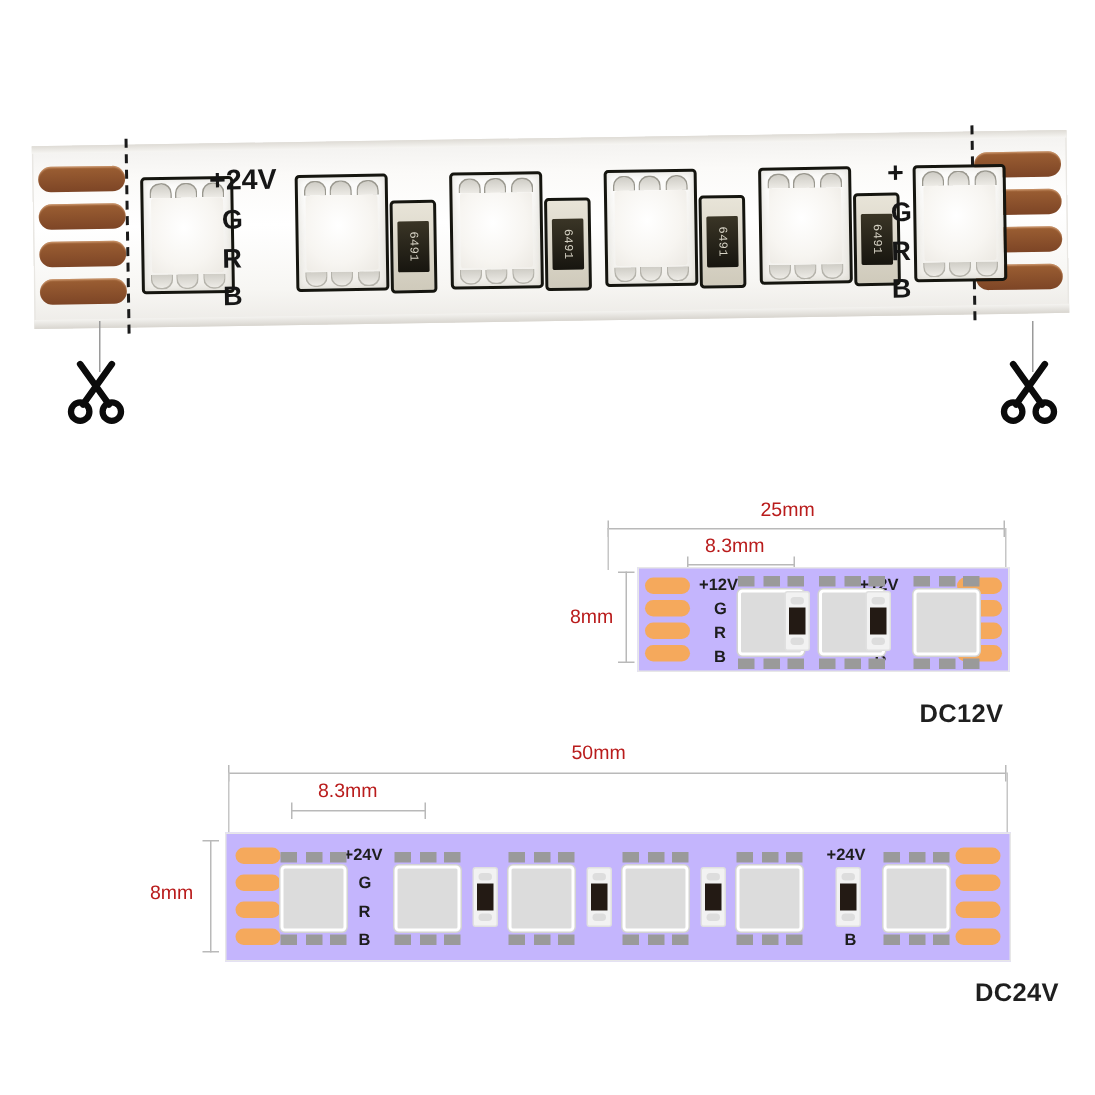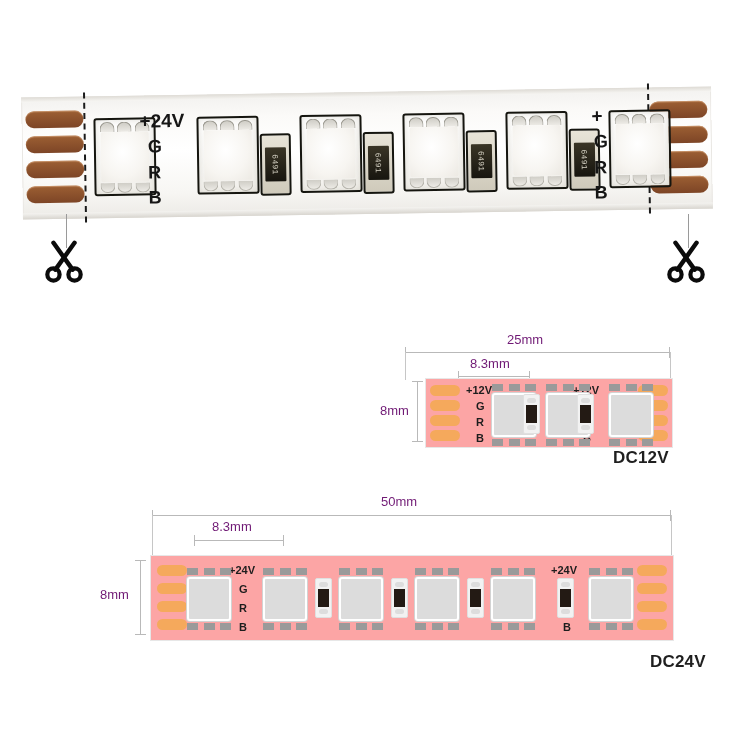--- a/index.html
+++ b/index.html
@@ -137,21 +137,21 @@
   .scissors {
     position: absolute;
     width: 46px; height: 46px;
     color: #0b0b0b;
   }
 
   
   .diagram { position: absolute; }
   .strip-pcb {
     position: absolute;
-    background: #fca5a5;
+    background: #c4b5fd;
     border: 1px solid #e7e7e7;
   }
   .dpad {
     position: absolute;
     width: 30px; height: 11px;
     border-radius: 6px;
     background: #f5a95c;
   }
 
   .dled {
@@ -217,21 +217,21 @@
     background: #b9b9b9;
   }
   .dim-v .tick-t, .dim-v .tick-b {
     position: absolute; left: -5px; width: 11px; height: 1px; background: #b9b9b9;
   }
   .dim-v .tick-t { top: 0; }
   .dim-v .tick-b { bottom: 0; }
   .dim-text {
     position: absolute;
     font-size: 13px;
-    color: #701a75;
+    color: #b91c1c;
     white-space: nowrap;
     line-height: 1;
   }
   .volt-caption {
     position: absolute;
     font-size: 17px;
     font-weight: 700;
     color: #1f1f1f;
     letter-spacing: .2px;
     white-space: nowrap;
@@ -482,21 +482,21 @@
           <div class="core"></div>
           <span class="dot b"></span>
       </div>
       <div class="dres" style="left:151px; top:15px;">
         <span class="dot t"></span>
           <div class="core"></div>
           <span class="dot b"></span>
       </div>
     </div>
 
-    <div class="volt-caption" style="left:613px; top:448px;">DC12V</div>
+    <div class="volt-caption" style="left:613px; top:466px;">DC12V</div>
   </div>
 
   <div class="diagram" id="dc24v" style="left:0; top:0; width:730px; height:730px;">
 
     <div class="dim-text" style="left:381px; top:495px;">50mm</div>
     <div class="dim-h" style="left:152px; top:515px; width:519px;">
       <span class="tick-l"></span>
         <span class="tick-r"></span>
     </div>
     <div class="dim-ext" style="left:152px; top:515px; height:40px;"></div>

